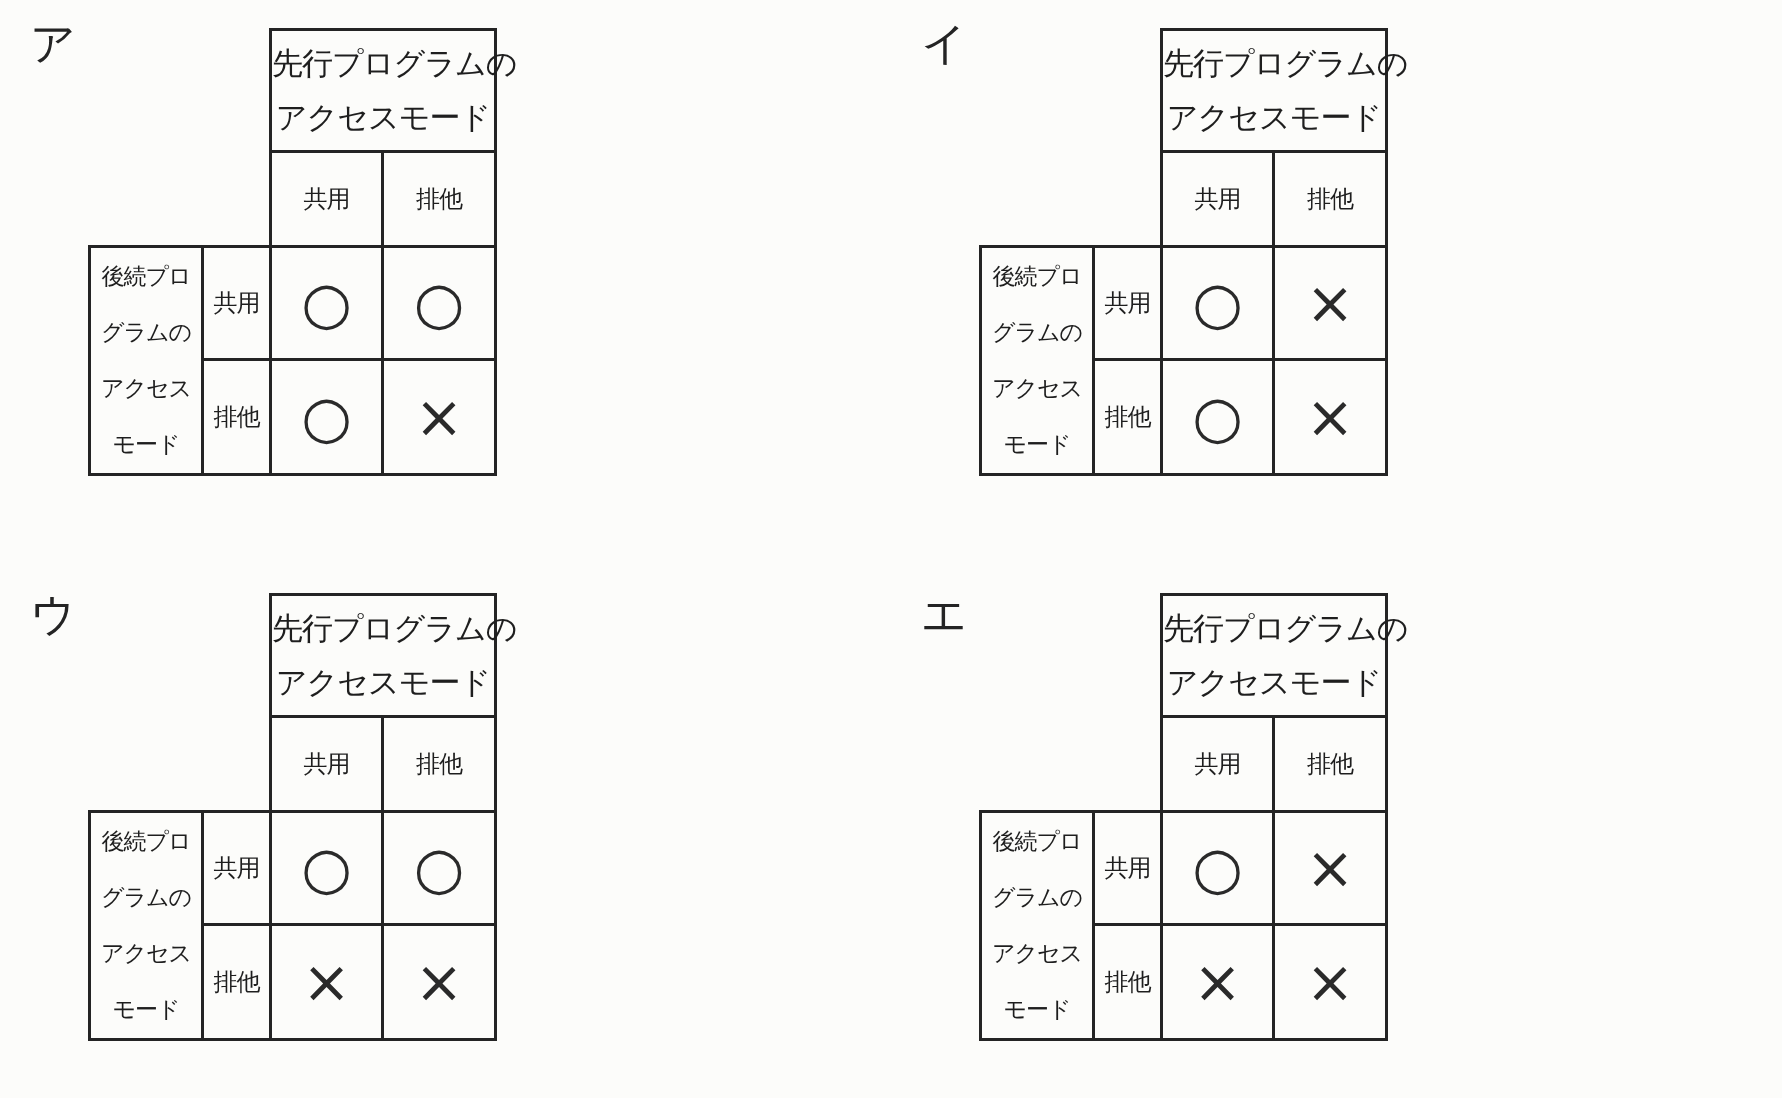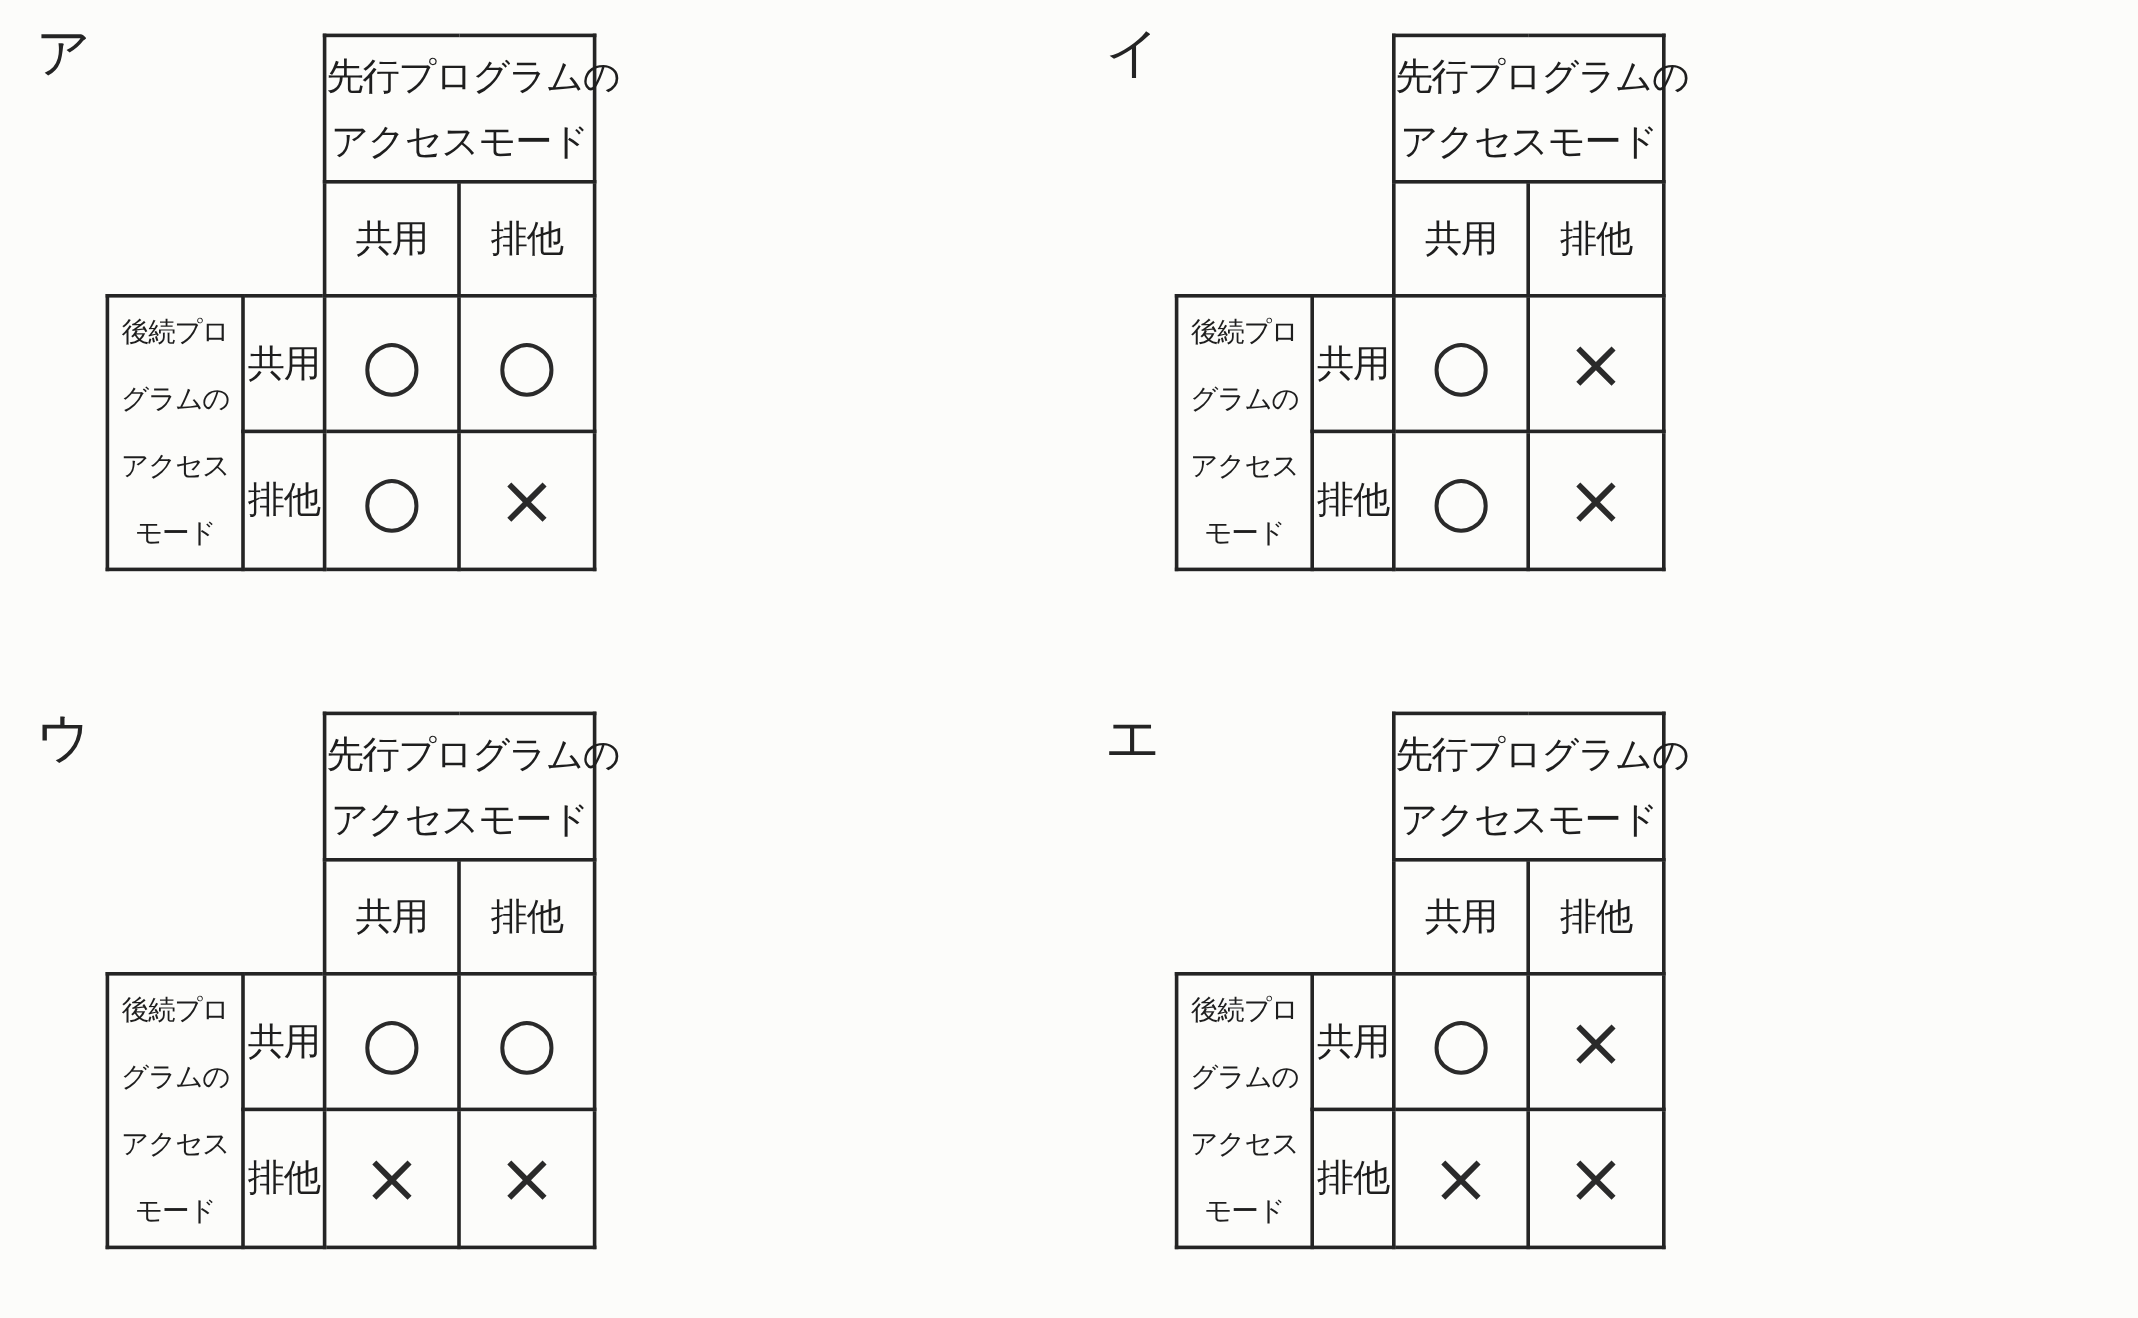--- a/index.html
+++ b/index.html
@@ -64,21 +64,21 @@
     letter-spacing: -1px;
     white-space: nowrap;
   }
   .rowhdr-line {
     font-size: 23px;
     line-height: 56px;
     letter-spacing: -1px;
     white-space: nowrap;
   }
   .collabel, .rowlabel {
-    font-size: 31px;
+    font-size: 24px;
     letter-spacing: -1px;
     white-space: nowrap;
   }
   td.mark {
     font-size: 58px;
     font-family: "DejaVu Sans", "Liberation Sans", sans-serif;
     color: #2a2a2a;
   }
 </style>
 </head>

